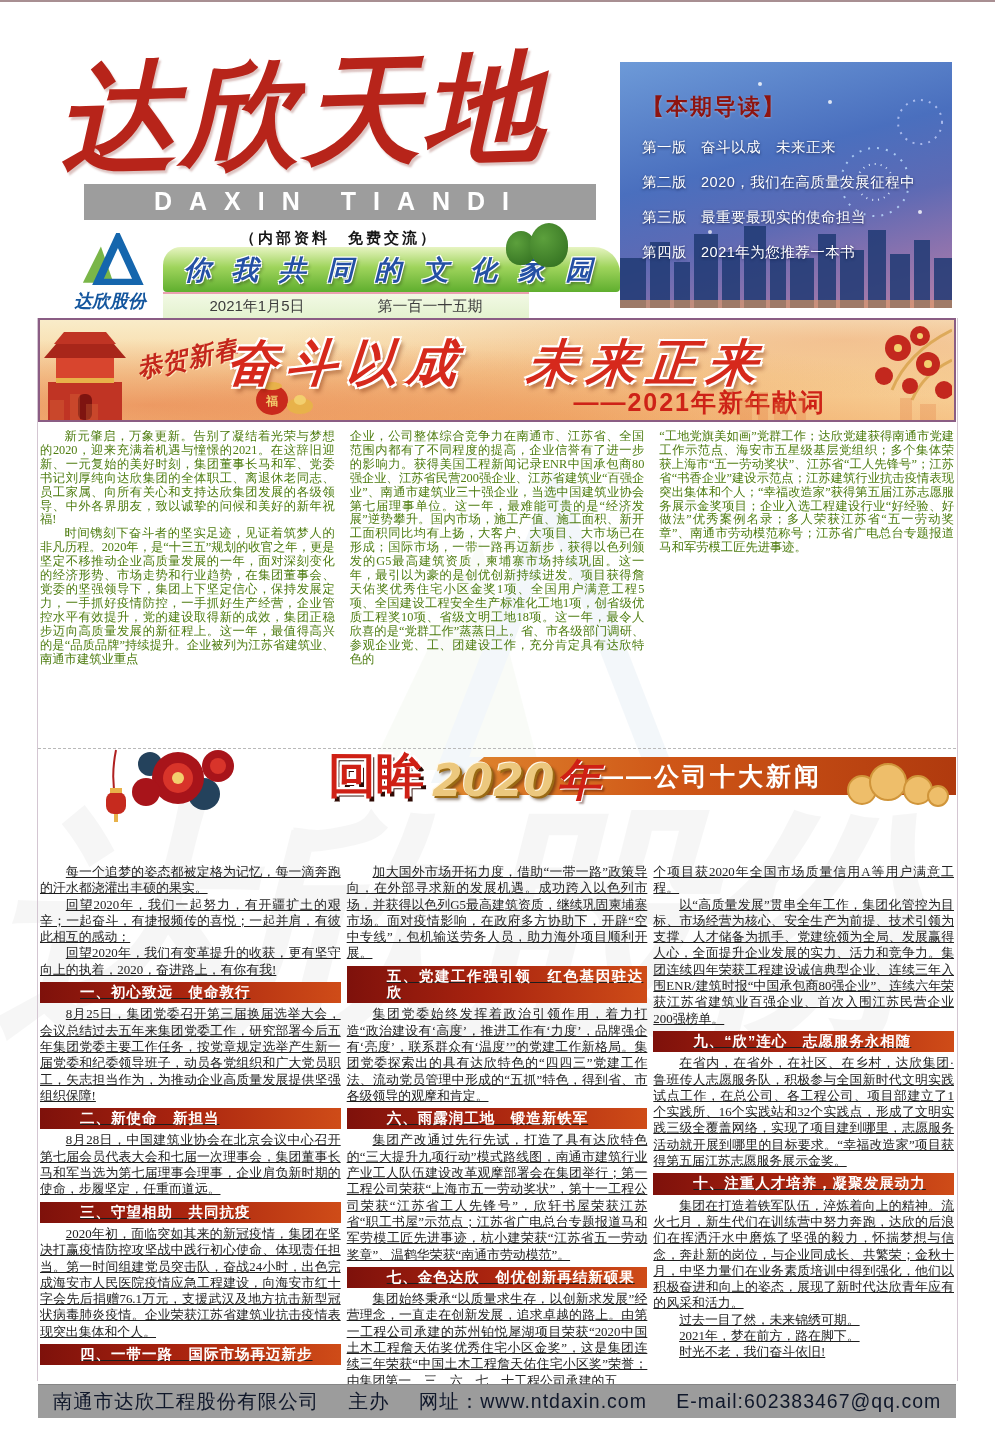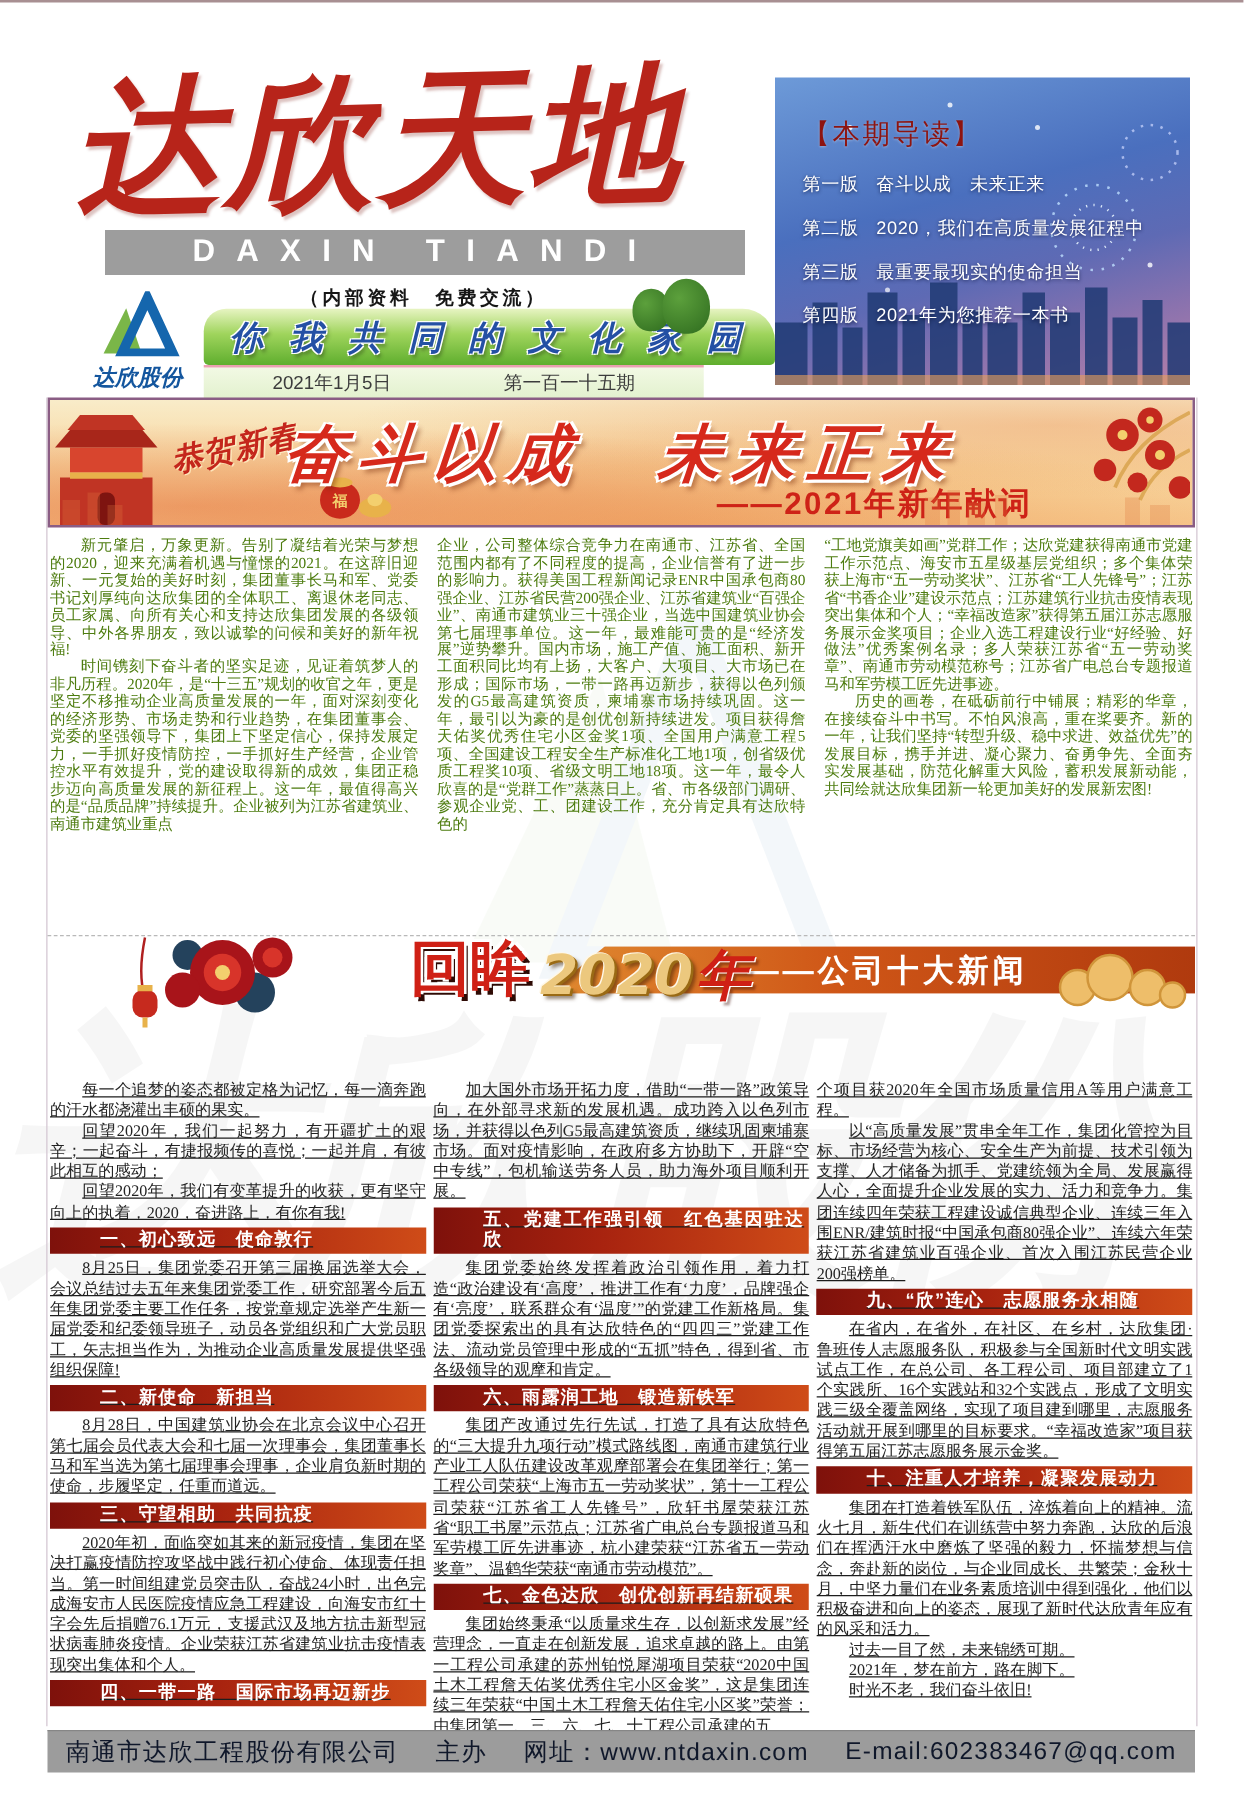--- a/index.html
+++ b/index.html
@@ -21,31 +21,31 @@
   .logo-block{position:absolute;left:62px;top:233px;width:96px;text-align:center;}
   .logo-label{font-size:18px;font-weight:bold;font-style:italic;color:#14569e;margin-top:0;}
   .slogan-banner{position:absolute;left:163px;top:247px;width:457px;height:45px;
       background:linear-gradient(180deg,#e7f4c2 0%,#9fd45c 45%,#5fae2e 100%);
       border-radius:18px 26px 4px 4px;display:flex;align-items:center;justify-content:center;overflow:visible;}
   .slogan-text{font-weight:bold;font-style:italic;font-size:27px;letter-spacing:7px;color:#2450a4;
       text-shadow:-1px -1px 0 #fff,1px -1px 0 #fff,-1px 1px 0 #fff,1px 1px 0 #fff,2px 3px 3px rgba(40,60,20,.45);}
   .tree{position:absolute;border-radius:50% 50% 45% 45%;background:radial-gradient(circle at 35% 35%,#5ca03c,#2e6b1e);}
   .tree.t1{right:84px;top:-16px;width:30px;height:34px;}
   .tree.t2{right:52px;top:-24px;width:38px;height:44px;}
-  .date-row{position:absolute;left:163px;top:292px;width:400px;box-sizing:border-box;
+  .date-row{position:absolute;left:163px;top:292px;width:366px;box-sizing:border-box;
       border-top:2px solid #eaa0b0;background:linear-gradient(180deg,#f2f9e4,#e2f1cd);
       display:flex;justify-content:space-around;padding:3px 10px 4px;
       font-family:"Liberation Sans",sans-serif;font-size:15px;color:#3c3c3c;}
 
   
   .guide{position:absolute;left:620px;top:62px;width:332px;height:246px;overflow:hidden;
      background:linear-gradient(165deg,#6d9ad8 0%,#4a6fbe 40%,#5e6ab4 62%,#8a72ae 80%,#b57fa8 100%);}
   .guide svg.decor{position:absolute;left:0;top:0;width:100%;height:100%;}
   .guide-inner{position:relative;padding:30px 18px 0 22px;}
-  .guide-title{font-family:"Liberation Sans",sans-serif;font-weight:normal;font-size:22px;
+  .guide-title{font-family:"Liberation Sans",sans-serif;font-weight:bold;font-size:22px;
       color:#8d1410;letter-spacing:2px;text-shadow:0 1px 2px rgba(255,255,255,.35);}
   .guide-item{margin-top:16px;font-family:"Liberation Sans",sans-serif;font-size:14.5px;
       color:#fff;text-shadow:0 1px 3px rgba(10,20,60,.8);letter-spacing:.5px;white-space:nowrap;}
   .guide-item .lb{margin-right:14px;}
 
   
   .banner1{position:absolute;left:38px;top:318px;width:918px;height:104px;box-sizing:border-box;
      border:2px solid #8a5d84;overflow:hidden;
      background:
        radial-gradient(ellipse at 12% 85%,rgba(227,108,57,.5),transparent 55%),
@@ -252,21 +252,20 @@
   <div class="article1">
     <div class="col">
       <p class="indent">新元肇启，万象更新。告别了凝结着光荣与梦想的2020，迎来充满着机遇与憧憬的2021。在这辞旧迎新、一元复始的美好时刻，集团董事长马和军、党委书记刘厚纯向达欣集团的全体职工、离退休老同志、员工家属、向所有关心和支持达欣集团发展的各级领导、中外各界朋友，致以诚挚的问候和美好的新年祝福!</p>
       <p class="indent">时间镌刻下奋斗者的坚实足迹，见证着筑梦人的非凡历程。2020年，是“十三五”规划的收官之年，更是坚定不移推动企业高质量发展的一年，面对深刻变化的经济形势、市场走势和行业趋势，在集团董事会、党委的坚强领导下，集团上下坚定信心，保持发展定力，一手抓好疫情防控，一手抓好生产经营，企业管控水平有效提升，党的建设取得新的成效，集团正稳步迈向高质量发展的新征程上。这一年，最值得高兴的是“品质品牌”持续提升。企业被列为江苏省建筑业、南通市建筑业重点</p>
     </div>
     <div class="col">
       <p>企业，公司整体综合竞争力在南通市、江苏省、全国范围内都有了不同程度的提高，企业信誉有了进一步的影响力。获得美国工程新闻记录ENR中国承包商80强企业、江苏省民营200强企业、江苏省建筑业“百强企业”、南通市建筑业三十强企业，当选中国建筑业协会第七届理事单位。这一年，最难能可贵的是“经济发展”逆势攀升。国内市场，施工产值、施工面积、新开工面积同比均有上扬，大客户、大项目、大市场已在形成；国际市场，一带一路再迈新步，获得以色列颁发的G5最高建筑资质，柬埔寨市场持续巩固。这一年，最引以为豪的是创优创新持续进发。项目获得詹天佑奖优秀住宅小区金奖1项、全国用户满意工程5项、全国建设工程安全生产标准化工地1项，创省级优质工程奖10项、省级文明工地18项。这一年，最令人欣喜的是“党群工作”蒸蒸日上。省、市各级部门调研、参观企业党、工、团建设工作，充分肯定具有达欣特色的</p>
     </div>
     <div class="col">
       <p>“工地党旗美如画”党群工作；达欣党建获得南通市党建工作示范点、海安市五星级基层党组织；多个集体荣获上海市“五一劳动奖状”、江苏省“工人先锋号”；江苏省“书香企业”建设示范点；江苏建筑行业抗击疫情表现突出集体和个人；“幸福改造家”获得第五届江苏志愿服务展示金奖项目；企业入选工程建设行业“好经验、好做法”优秀案例名录；多人荣获江苏省“五一劳动奖章”、南通市劳动模范称号；江苏省广电总台专题报道马和军劳模工匠先进事迹。</p>
-      <p class="indent">历史的画卷，在砥砺前行中铺展；精彩的华章，在接续奋斗中书写。不怕风浪高，重在桨要齐。新的一年，让我们坚持“转型升级、稳中求进、效益优先”的发展目标，携手并进、凝心聚力、奋勇争先、全面夯实发展基础，防范化解重大风险，蓄积发展新动能，共同绘就达欣集团新一轮更加美好的发展新宏图!</p>
     </div>
   </div>
   <div class="dash-sep"></div>
 
   <div class="banner2">
     <div class="b2-ribbon">
       <span class="b2-sub">——公司十大新闻</span>
     </div>
     <svg class="b2-flowers" width="200" height="80" viewBox="0 0 200 80">
       <g fill="#24425c">

